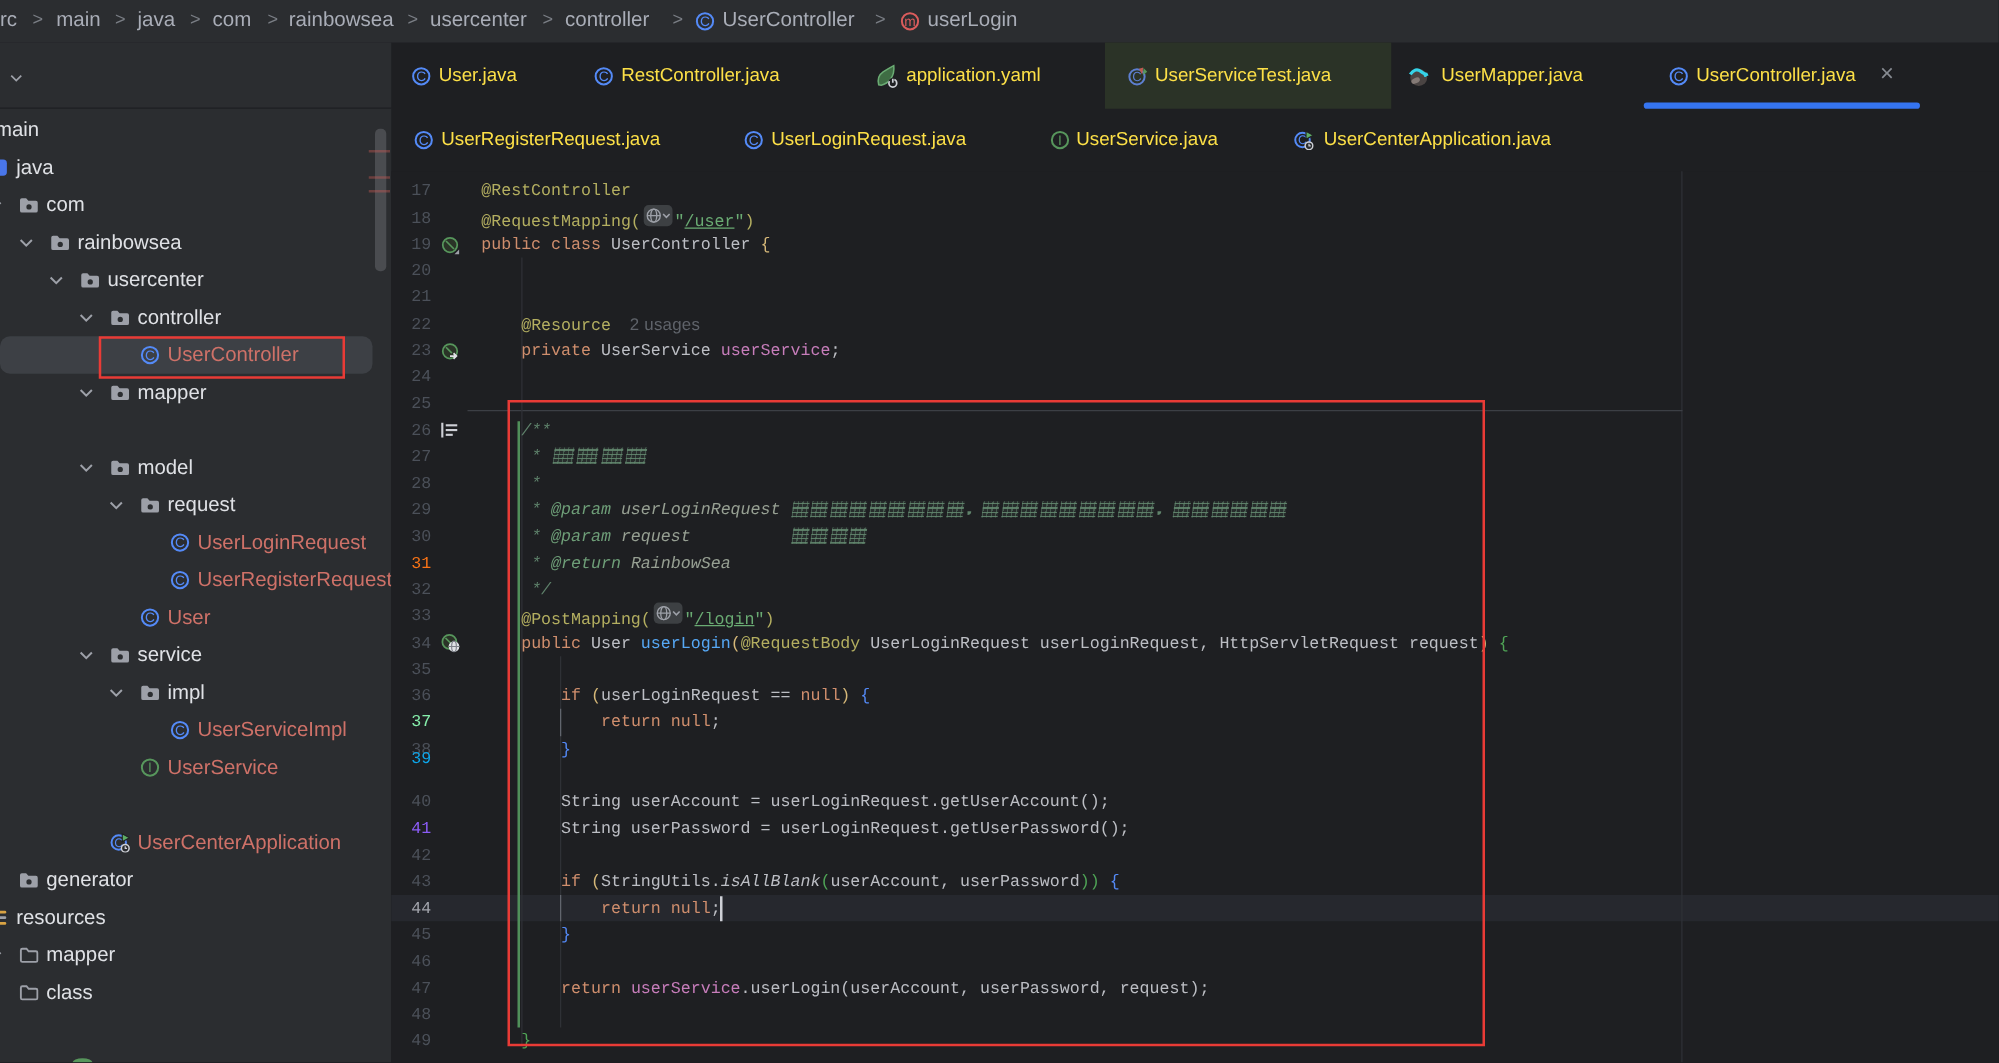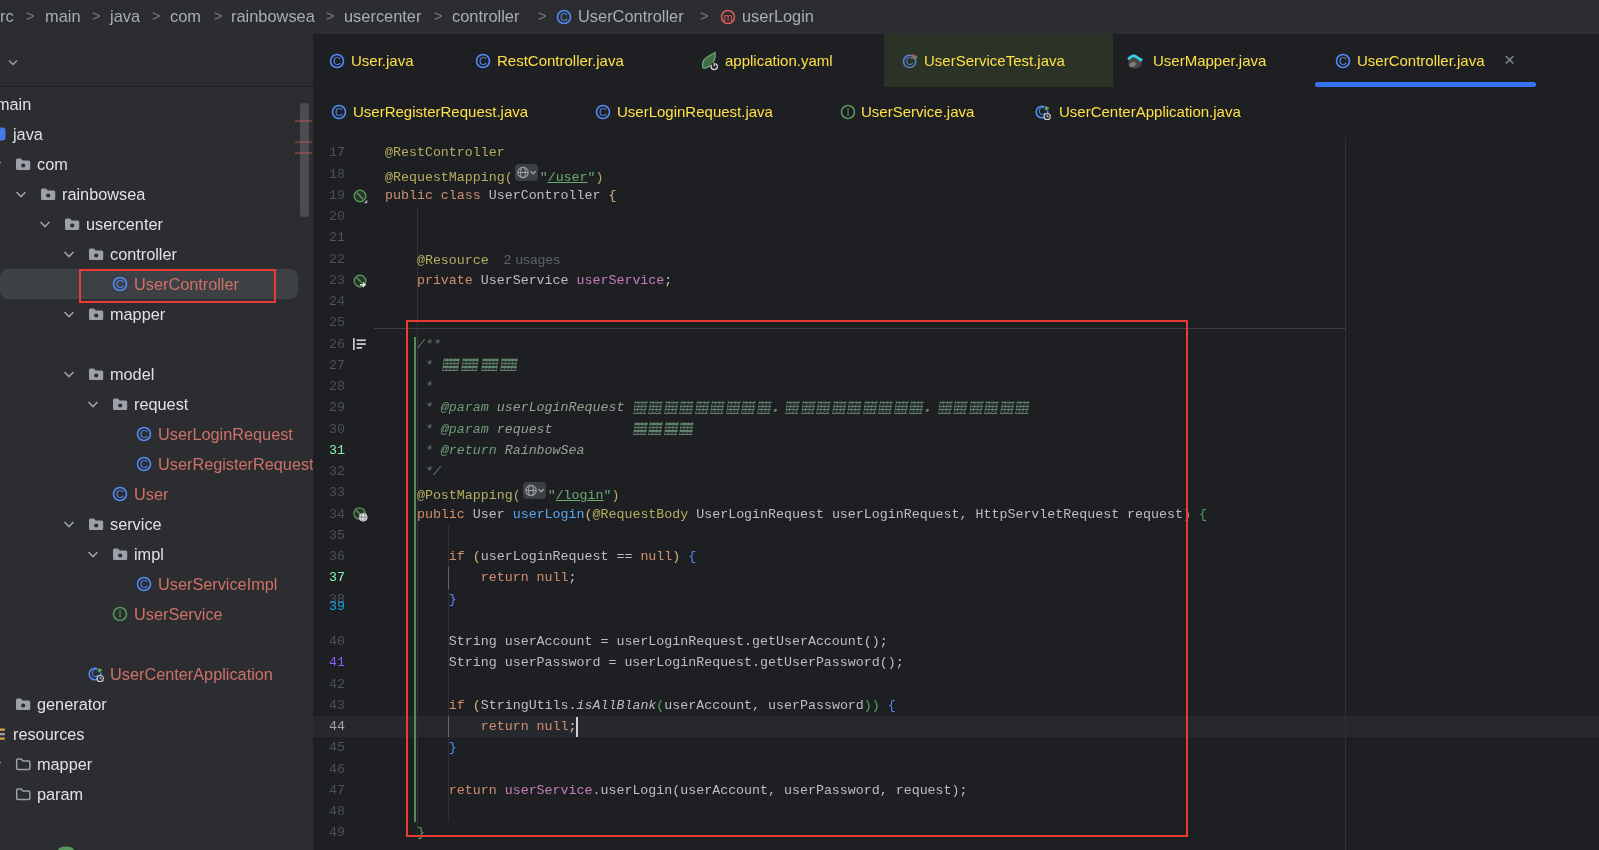--- a/index.html
+++ b/index.html
@@ -241,21 +241,21 @@
         </svg>
         <svg class="abs" style="left:15px;top:7px" width="16" height="16" viewBox="0 0 16 16">
           <path d="M1.7 4.2 a1.2 1.2 0 0 1 1.2-1.2 h3.3 l1.7 2 h5.8 a1.2 1.2 0 0 1 1.2 1.2 v6.1 a1.2 1.2 0 0 1 -1.2 1.2 h-10.8 a1.2 1.2 0 0 1 -1.2 -1.2 z" fill="none" stroke="#9da0a8" stroke-width="1.5"></path>
         </svg>
         <span class="abs" style="left:37px;top:0;line-height:30px">mapper</span>
       </div>
       <div class="trow" style="top:745px">
         <svg class="abs" style="left:15px;top:7px" width="16" height="16" viewBox="0 0 16 16">
           <path d="M1.7 4.2 a1.2 1.2 0 0 1 1.2-1.2 h3.3 l1.7 2 h5.8 a1.2 1.2 0 0 1 1.2 1.2 v6.1 a1.2 1.2 0 0 1 -1.2 1.2 h-10.8 a1.2 1.2 0 0 1 -1.2 -1.2 z" fill="none" stroke="#9da0a8" stroke-width="1.5"></path>
         </svg>
-        <span class="abs" style="left:37px;top:0;line-height:30px">param</span>
+        <span class="abs" style="left:37px;top:0;line-height:30px">class</span>
       </div>
       <div class="abs" style="left:300px;top:69px;width:9px;height:114px;background:#4a4c50;border-radius:4px"></div>
       <div class="abs" style="left:295px;top:86px;width:17px;height:2px;background:rgba(205,90,86,.4)"></div>
       <div class="abs" style="left:295px;top:107px;width:17px;height:2px;background:rgba(205,90,86,.4)"></div>
       <div class="abs" style="left:295px;top:118px;width:17px;height:2px;background:rgba(205,90,86,.4)"></div>
       <svg class="abs" style="left:57px;top:812px" width="18" height="4" viewBox="0 0 18 4">
         <ellipse cx="9" cy="4" rx="8" ry="3.5" fill="#57965c"></ellipse>
       </svg>
     </div>
 </div>
@@ -339,21 +339,21 @@
     <span class="ln" style="left:0;top:90.4px;color:#4b5059">21</span>
     <span class="ln" style="left:0;top:111.65px;color:#4b5059">22</span>
     <span class="ln" style="left:0;top:132.9px;color:#4b5059">23</span>
     <span class="ln" style="left:0;top:154.15px;color:#4b5059">24</span>
     <span class="ln" style="left:0;top:175.4px;color:#4b5059">25</span>
     <span class="ln" style="left:0;top:196.65px;color:#4b5059">26</span>
     <span class="ln" style="left:0;top:217.9px;color:#4b5059">27</span>
     <span class="ln" style="left:0;top:239.15px;color:#4b5059">28</span>
     <span class="ln" style="left:0;top:260.4px;color:#4b5059">29</span>
     <span class="ln" style="left:0;top:281.65px;color:#4b5059">30</span>
-    <span class="ln" style="left:0;top:302.9px;color:#86efac">31</span>
+    <span class="ln" style="left:0;top:302.9px;color:#f97316">31</span>
     <span class="ln" style="left:0;top:324.15px;color:#4b5059">32</span>
     <span class="ln" style="left:0;top:345.4px;color:#4b5059">33</span>
     <span class="ln" style="left:0;top:366.65px;color:#4b5059">34</span>
     <span class="ln" style="left:0;top:387.9px;color:#4b5059">35</span>
     <span class="ln" style="left:0;top:409.15px;color:#4b5059">36</span>
     <span class="ln" style="left:0;top:430.4px;color:#86efac">37</span>
     <span class="ln" style="left:0;top:451.65px;color:#4b5059">38</span>
     <span class="ln" style="left:0;top:459px;color:#0ea5e9">39</span>
     <span class="ln" style="left:0;top:494.15px;color:#4b5059">40</span>
     <span class="ln" style="left:0;top:515.4px;color:#8b5cf6">41</span>

